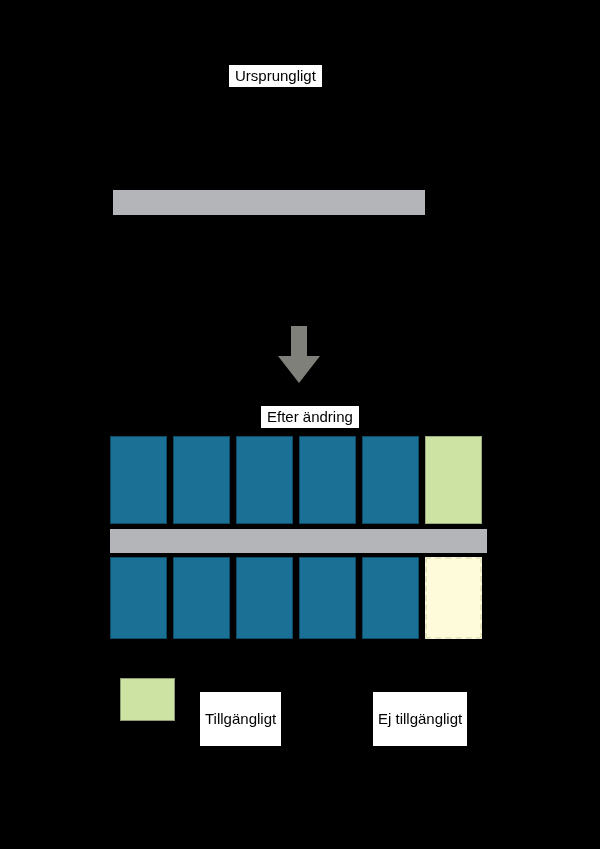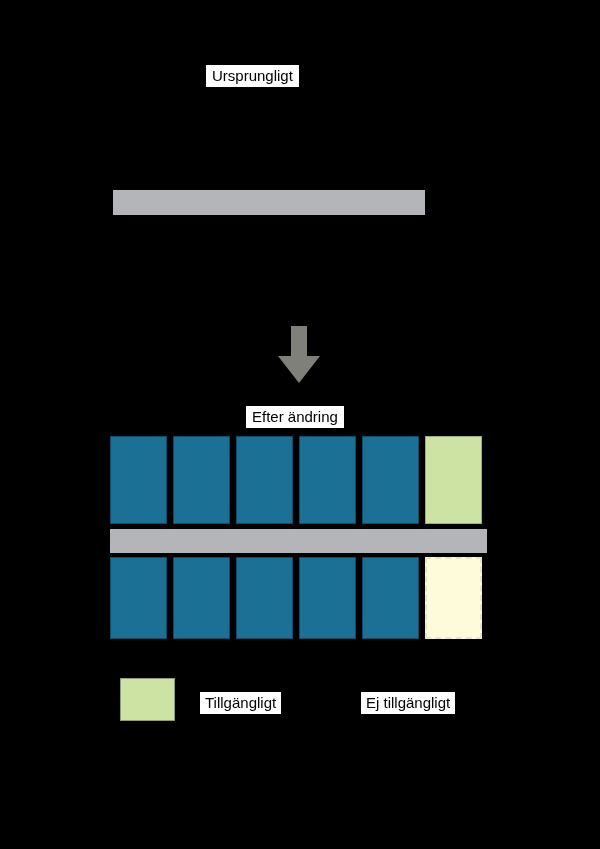--- a/index.html
+++ b/index.html
@@ -38,25 +38,25 @@
     position: absolute;
     top: 50%;
     width: 3px;
     height: 1px;
     background: #000000;
   }
   .caption.tick-l::before { left: -3px; }
   .caption.tick-r::after  { right: -3px; }
 
   #title-ursprungligt {
-    left: 206px;
+    left: 229px;
     top: 65px;
   }
   #title-efter {
-    left: 246px;
+    left: 261px;
     top: 406px;
   }
 
   
   .gray-bar {
     position: absolute;
     background: #b4b5b9;
   }
   #bar-top {
     left: 113px;
@@ -154,24 +154,24 @@
   }
 
   .legend-label {
     position: absolute;
     left: 80px;
     top: 20px;
     background: #ffffff;
     color: #000000;
     font-size: 15px;
     line-height: 20px;
-    padding: 1px 5px;
+    padding: 17px 5px;
     white-space: nowrap;
   }
-  .legend-entry.col-right .legend-label { left: 62px; }
+  .legend-entry.col-right .legend-label { left: 74px; }
 </style>
 </head>
 <body>
 
 <div class="stage">
 
   <div class="caption tick-l tick-r" id="title-ursprungligt">Ursprungligt</div>
 
   <div class="gray-bar" id="bar-top"></div>
 

